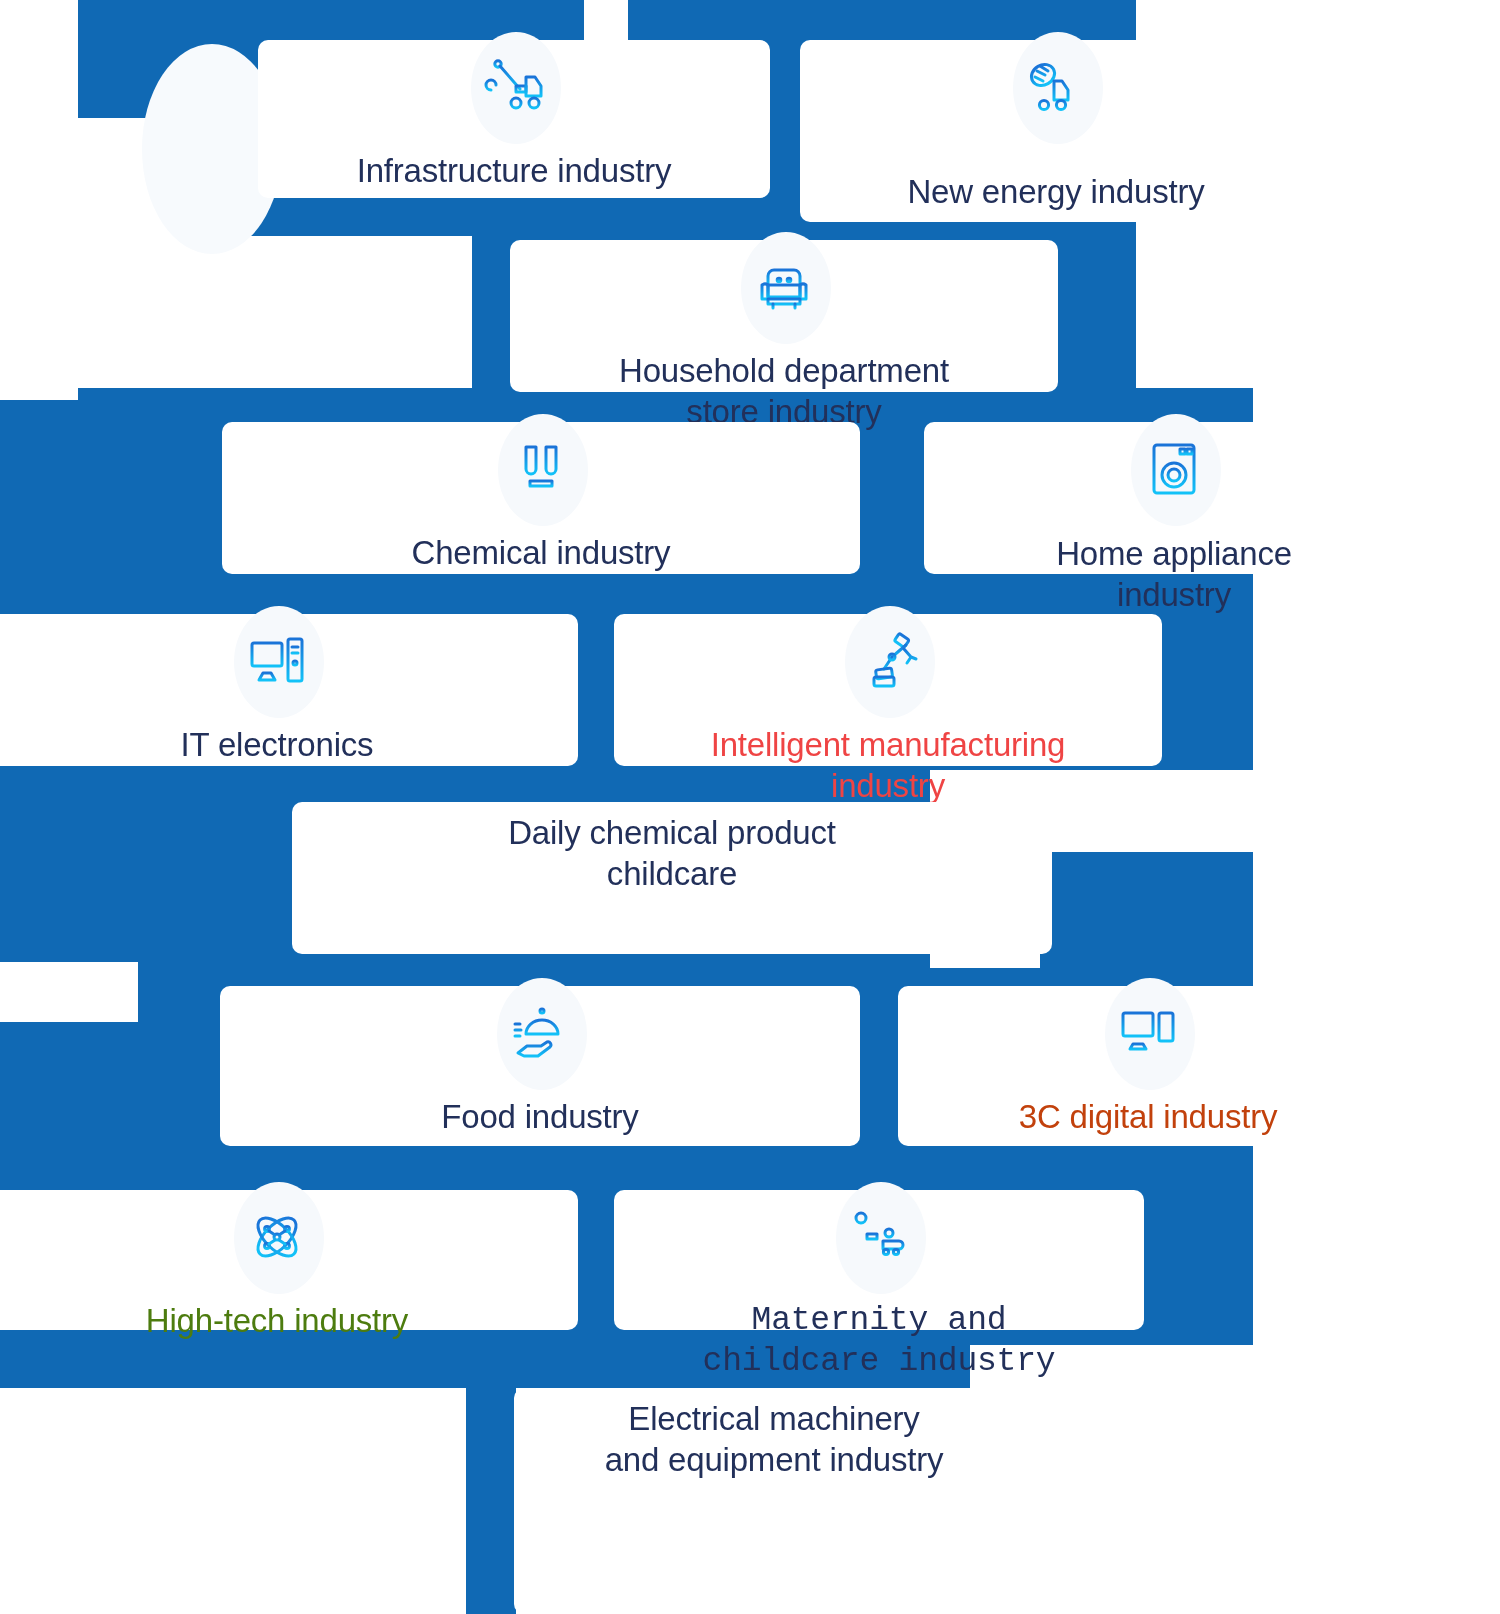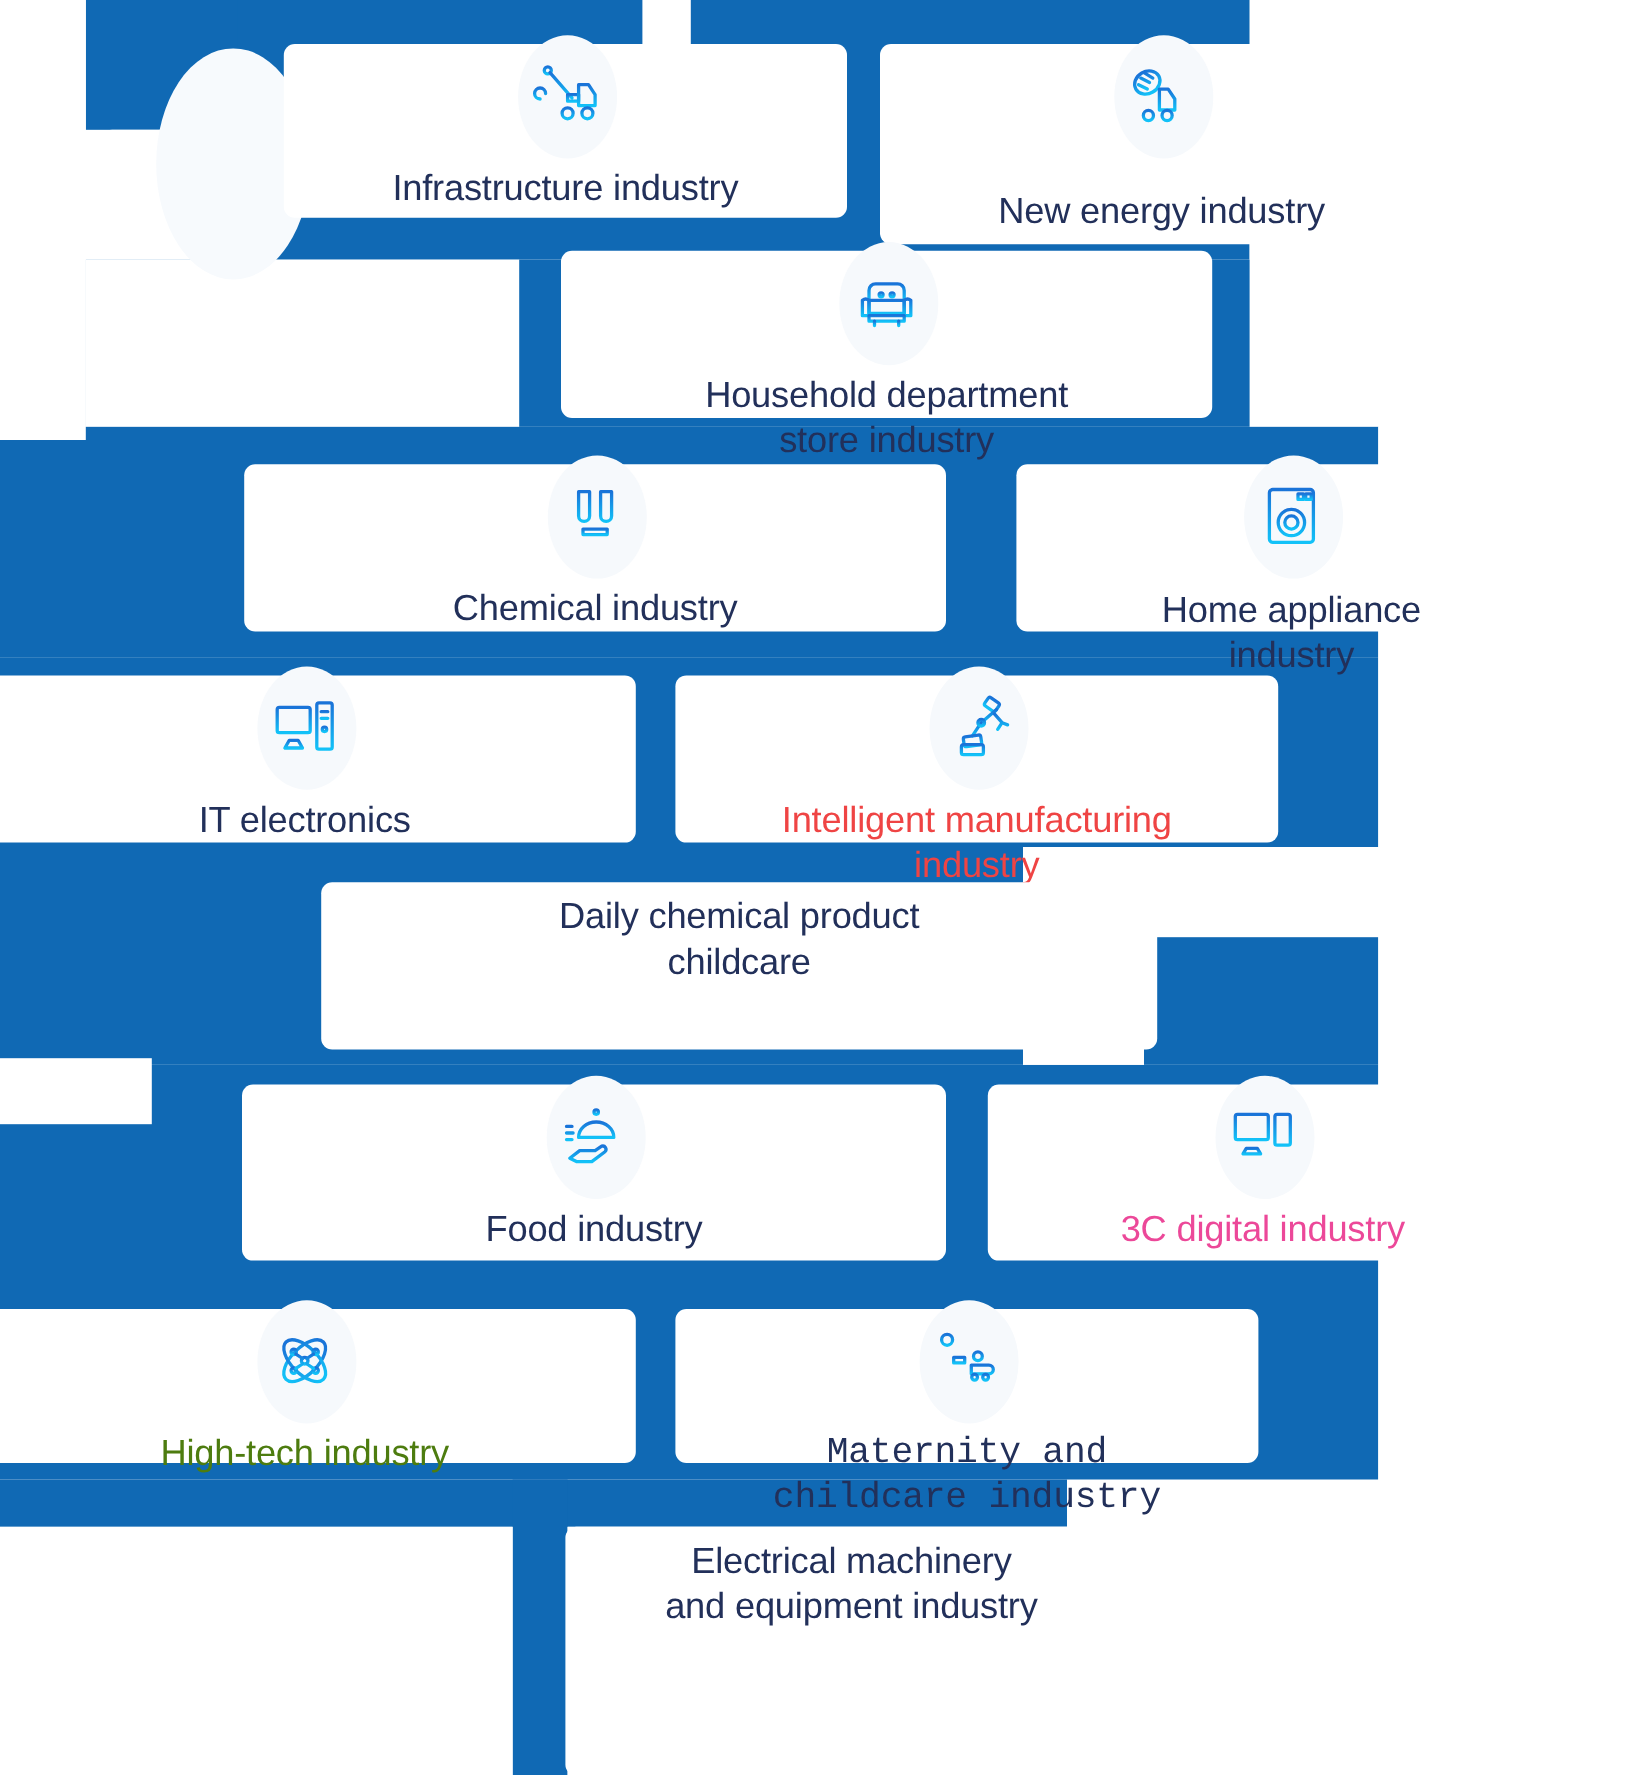--- a/index.html
+++ b/index.html
@@ -146,21 +146,21 @@
         <path d="M40 28 v14"></path>
         <path d="M12 45 h40"></path>
         <circle cx="20" cy="50" r="4.6"></circle>
         <circle cx="37" cy="50" r="4.6"></circle>
         <path d="M12 45 v-6"></path>
       </svg>
     </span>
     <span class="card-label" style="color: rgb(34, 48, 90);">New energy industry</span>
   </div>
 
-  <div class="card" style="left:510px; top:228px; width:592px; height:152px;">
+  <div class="card" style="left:510px; top:240px; width:548px; height:152px;">
     <span class="card-icon">
       <svg viewBox="0 0 64 64" fill="none" stroke="url(#gradC)" stroke-width="3" stroke-linecap="round" stroke-linejoin="round">
         <defs>
           <linearGradient id="gradC" x1="0" y1="0" x2="0" y2="1">
             <stop offset="0%" stop-color="#1a73d8"></stop>
               <stop offset="100%" stop-color="#12c2f8"></stop>
           </linearGradient>
         </defs>
         <path d="M16 30 v-9 a6 6 0 0 1 6 -6 h20 a6 6 0 0 1 6 6 v9"></path>
         <path d="M16 30 h32 v12 h-32 z"></path>
@@ -297,21 +297,21 @@
         </defs>
         <rect x="7" y="12" width="30" height="23" rx="2"></rect>
         <path d="M22 35 v8"></path>
         <path d="M14 48 h16 l-3 -5 h-10 z"></path>
         <rect x="43" y="12" width="14" height="28" rx="2"></rect>
         <path d="M50 40 v7"></path>
         <path d="M45 52 h10"></path>
         <path d="M7 55 h50"></path>
       </svg>
     </span>
-    <span class="card-label" style="color: #ec4899;">3C digital industry</span>
+    <span class="card-label" style="color: #c2410c;">3C digital industry</span>
   </div>
 
   <div class="card" style="left:-24px; top:1190px; width:602px; height:140px;">
     <span class="card-icon">
       <svg viewBox="0 0 64 64" fill="none" stroke="url(#gradJ)" stroke-width="3" stroke-linecap="round" stroke-linejoin="round">
         <defs>
           <linearGradient id="gradJ" x1="0" y1="0" x2="0" y2="1">
             <stop offset="0%" stop-color="#1a73d8"></stop>
               <stop offset="100%" stop-color="#12c2f8"></stop>
           </linearGradient>

